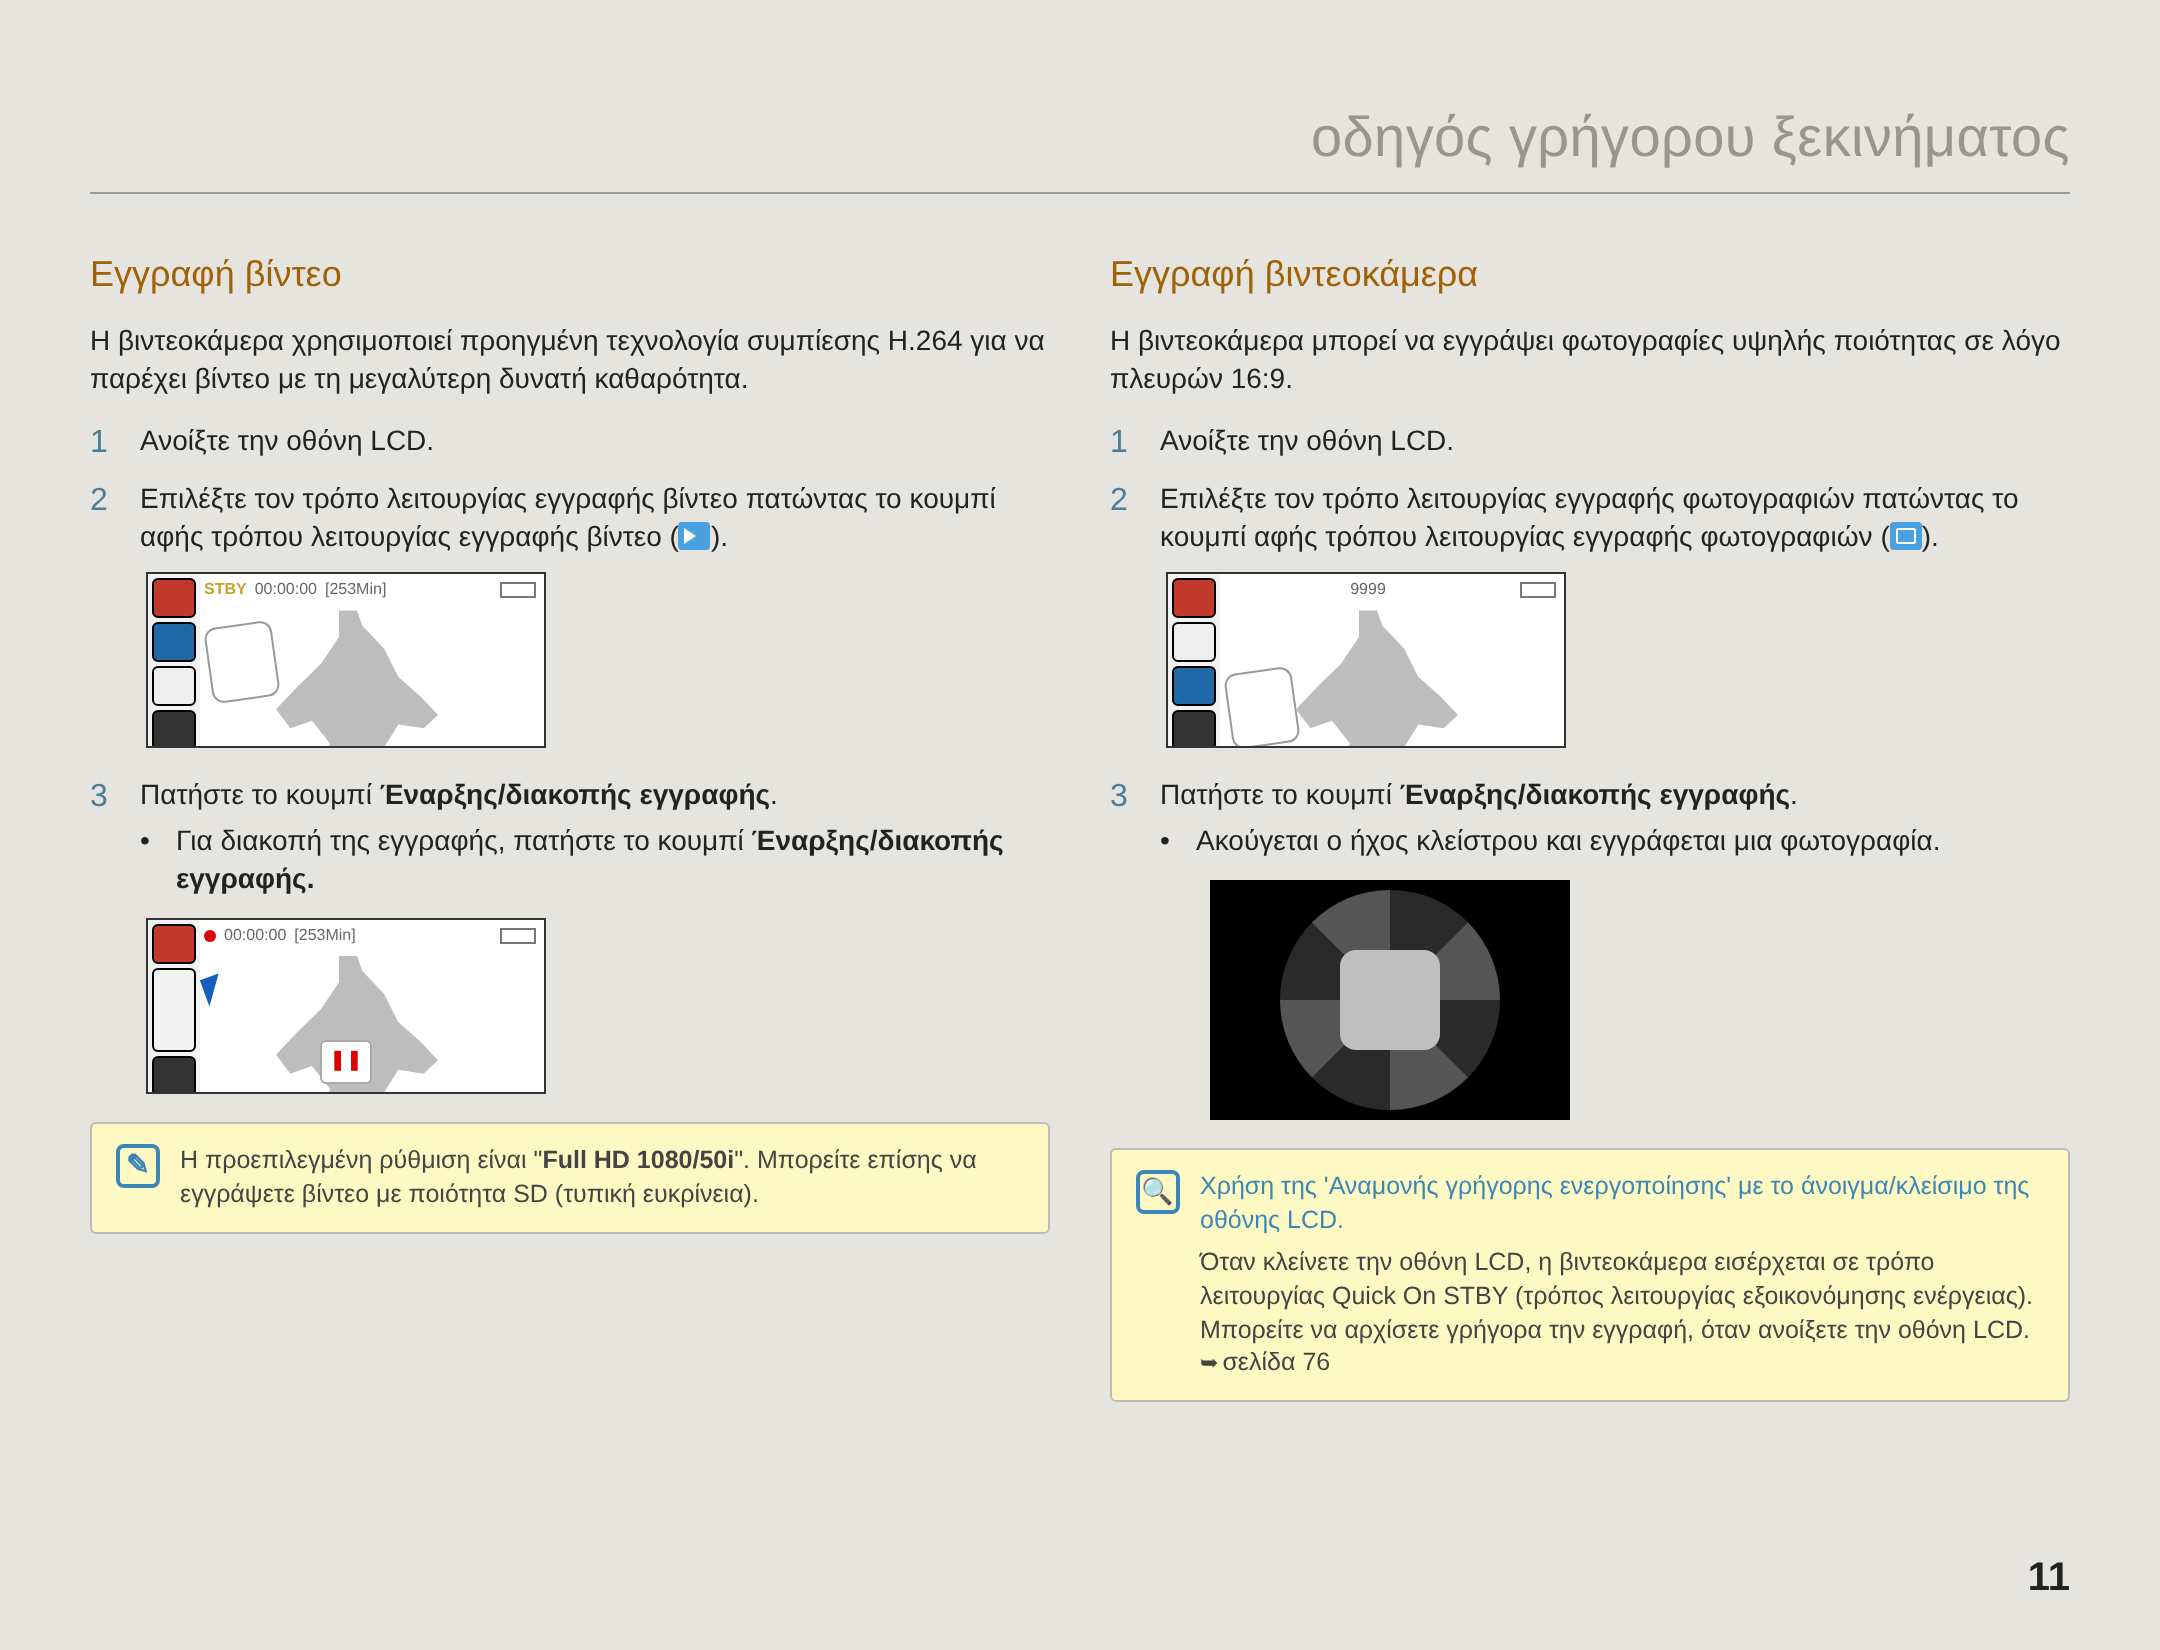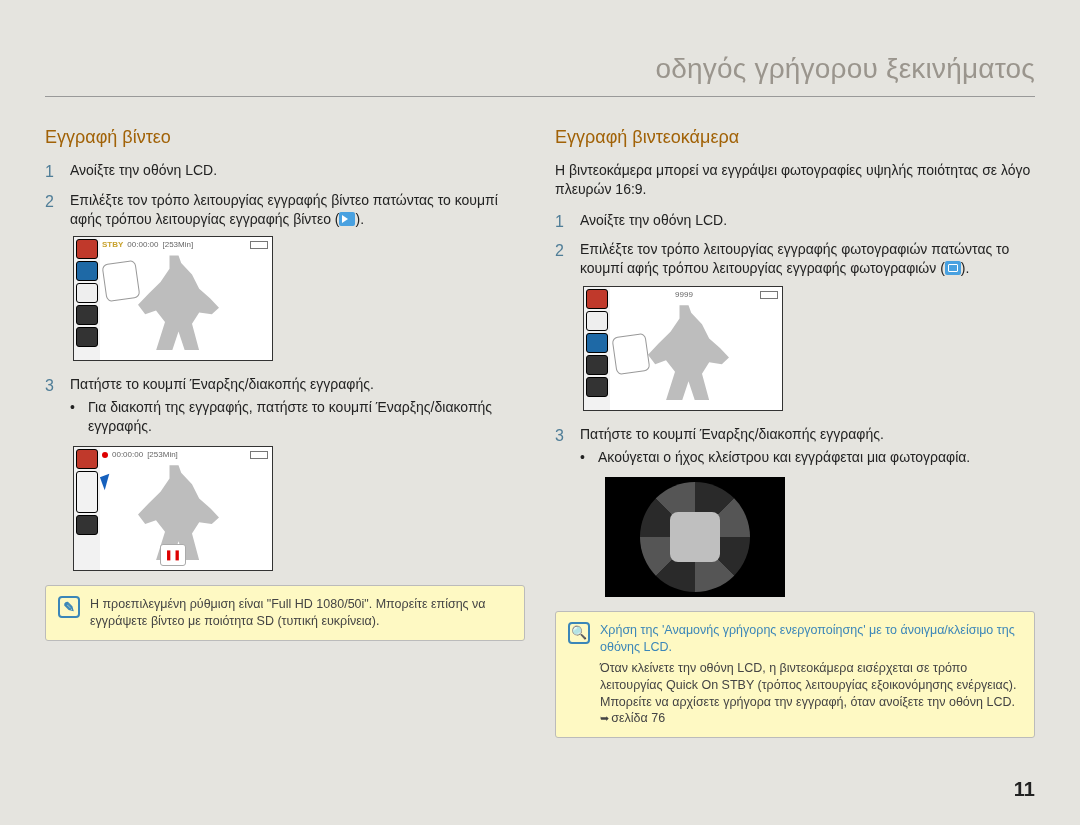--- a/index.html
+++ b/index.html
@@ -46,21 +46,21 @@
     flex: none;
   }
   .step-body { flex: 1; }
   .bullets { margin: 4px 0 0 0; }
   .bullets .bullet {
     display: flex;
     gap: 8px;
     margin-bottom: 2px;
   }
   .bullets .dot { width: 10px; flex: none; }
-  b { font-weight: normal; }
+  b { font-weight: bold; }
   .mode-icon {
     display: inline-block;
     width: 16px; height: 14px;
     background: #49a1e0;
     border-radius: 2px;
     vertical-align: -2px;
     position: relative;
   }
   .mode-icon.video::after {
     content:'';
@@ -71,21 +71,21 @@
     border-bottom:4px solid transparent;
   }
   .mode-icon.photo::after {
     content:'';
     position:absolute; left:3px; top:3px;
     width:8px; height:6px;
     border:1px solid #fff; border-radius:1px;
   }
   .screenshot {
     display:block;
-    width: 200px; height: 125px;
+    width: 200px; height: 88px;
     background: #fff;
     border: 1px solid #333;
     margin: 8px 0 14px 28px;
     position: relative;
     overflow: hidden;
   }
   .screenshot .left-pane {
     position:absolute; left:0; top:0; bottom:0; width:26px;
     background: rgba(0,0,0,.05);
   }
@@ -185,20 +185,21 @@
 </style>
 </head>
 <body>
 
 <div class="header-title">οδηγός γρήγορου ξεκινήματος</div>
 
 <div class="cols">
 
   <div class="col">
     <div class="sect-title">Εγγραφή βίντεο</div>
+    <div class="intro">Η βιντεοκάμερα χρησιμοποιεί προηγμένη τεχνολογία συμπίεσης H.264 για να παρέχει βίντεο με τη μεγαλύτερη δυνατή καθαρότητα.</div>
 
     <div class="step">
       <div class="step-num">1</div>
       <div class="step-body">Ανοίξτε την οθόνη LCD.</div>
     </div>
 
     <div class="step">
       <div class="step-num">2</div>
       <div class="step-body">
         <span>Επιλέξτε τον τρόπο λειτουργίας εγγραφής βίντεο πατώντας το κουμπί αφής τρόπου λειτουργίας εγγραφής βίντεο  (</span><span class="mode-icon video"></span><span>).</span>

